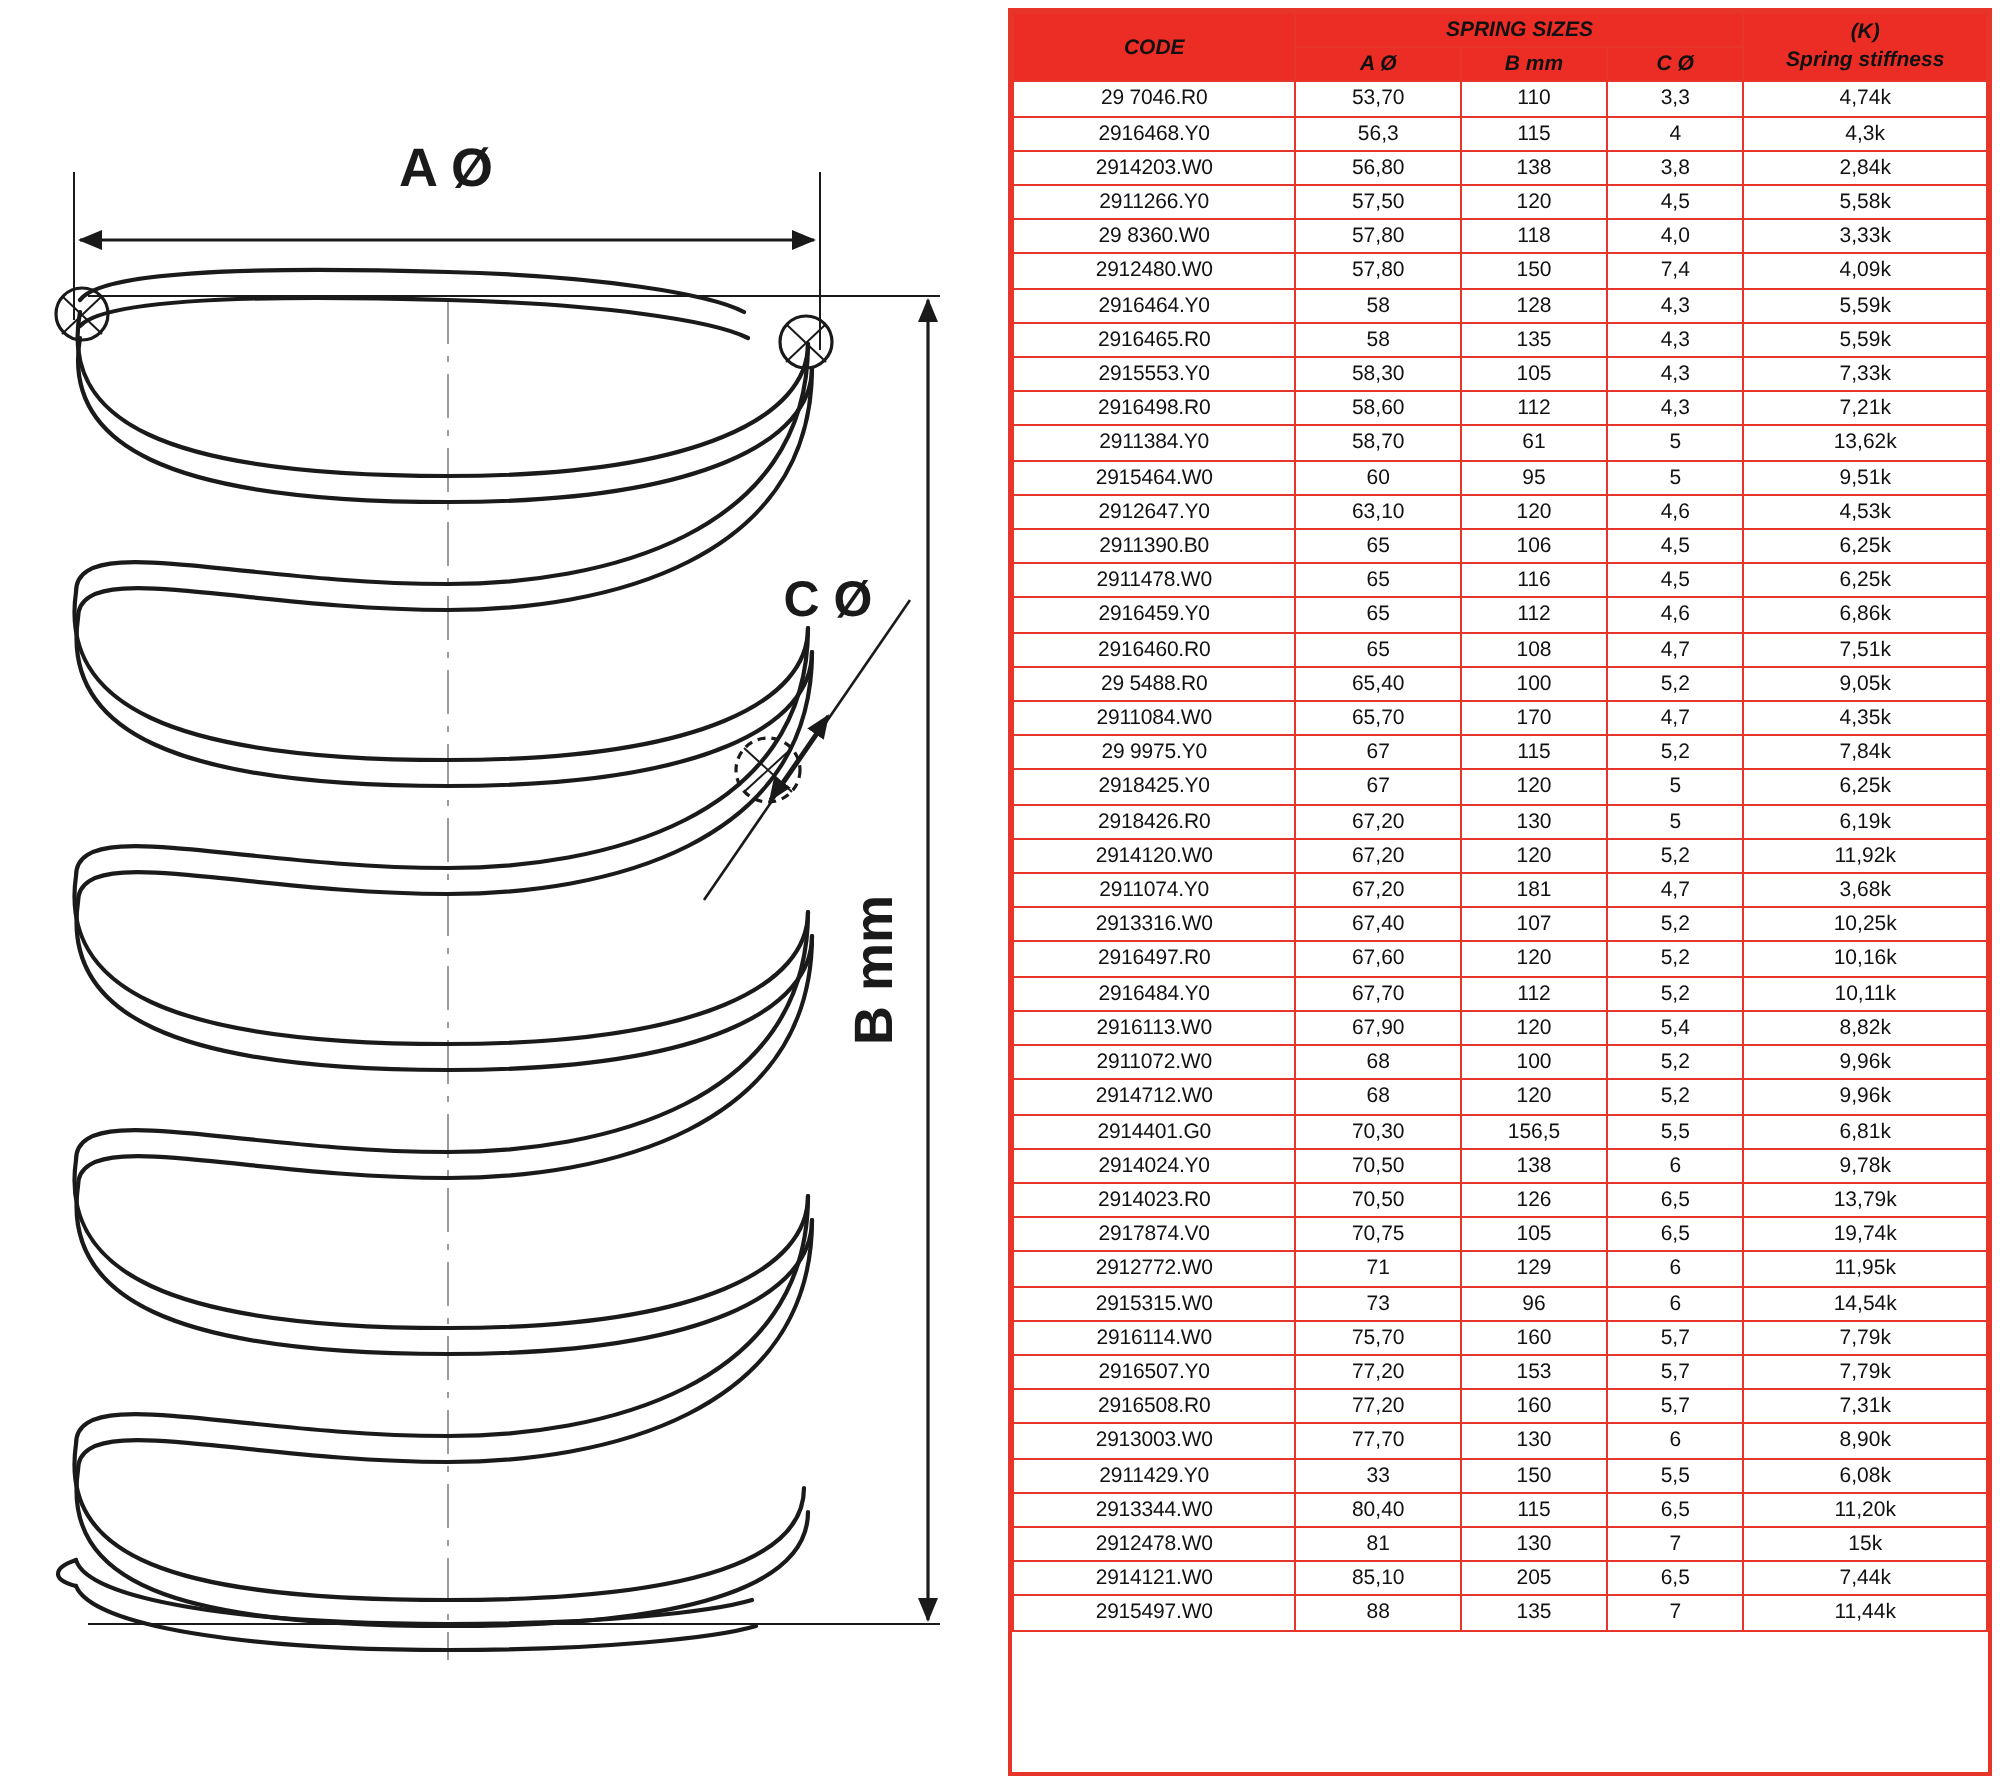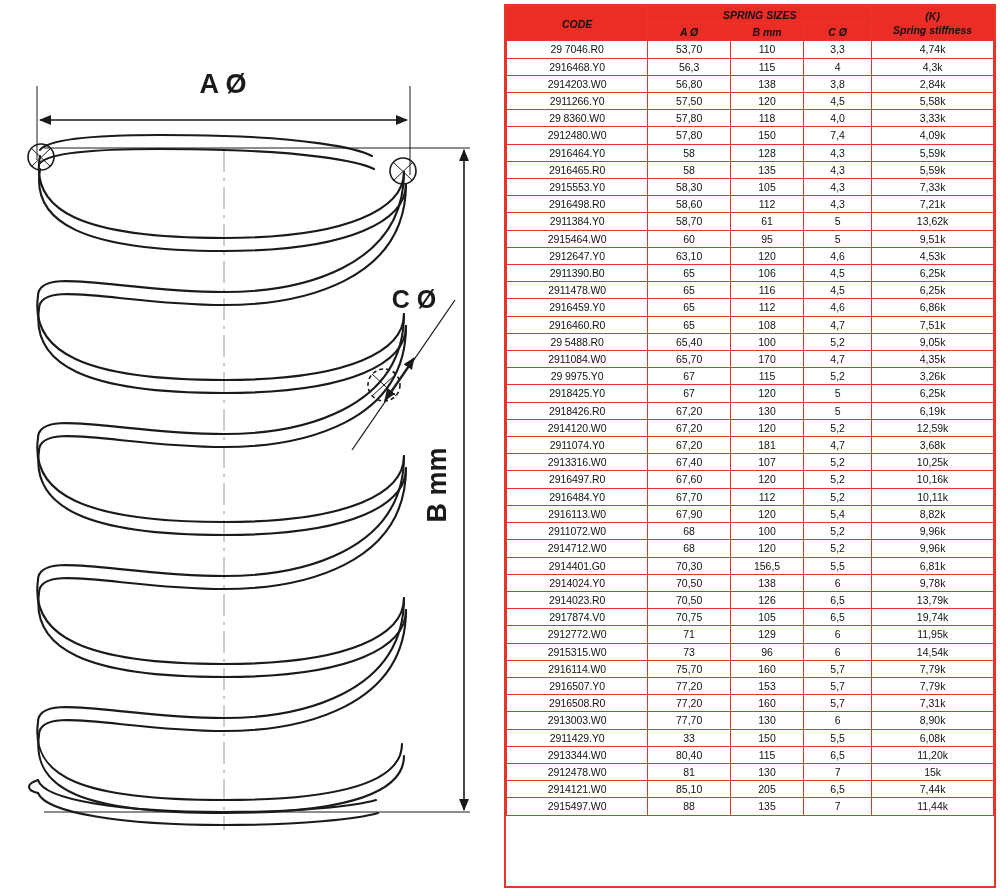--- a/index.html
+++ b/index.html
@@ -334,42 +334,42 @@
             <td>65,70</td>
             <td>170</td>
             <td>4,7</td>
             <td>4,35k</td>
           </tr>
           <tr>
             <td class="code">29 9975.Y0</td>
             <td>67</td>
             <td>115</td>
             <td>5,2</td>
-            <td>3,26k</td>
+            <td>7,84k</td>
           </tr>
           <tr>
             <td class="code">2918425.Y0</td>
             <td>67</td>
             <td>120</td>
             <td>5</td>
             <td>6,25k</td>
           </tr>
           <tr>
             <td class="code">2918426.R0</td>
             <td>67,20</td>
             <td>130</td>
             <td>5</td>
             <td>6,19k</td>
           </tr>
           <tr>
             <td class="code">2914120.W0</td>
             <td>67,20</td>
             <td>120</td>
             <td>5,2</td>
-            <td>12,59k</td>
+            <td>11,92k</td>
           </tr>
           <tr>
             <td class="code">2911074.Y0</td>
             <td>67,20</td>
             <td>181</td>
             <td>4,7</td>
             <td>3,68k</td>
           </tr>
           <tr>
             <td class="code">2913316.W0</td>

